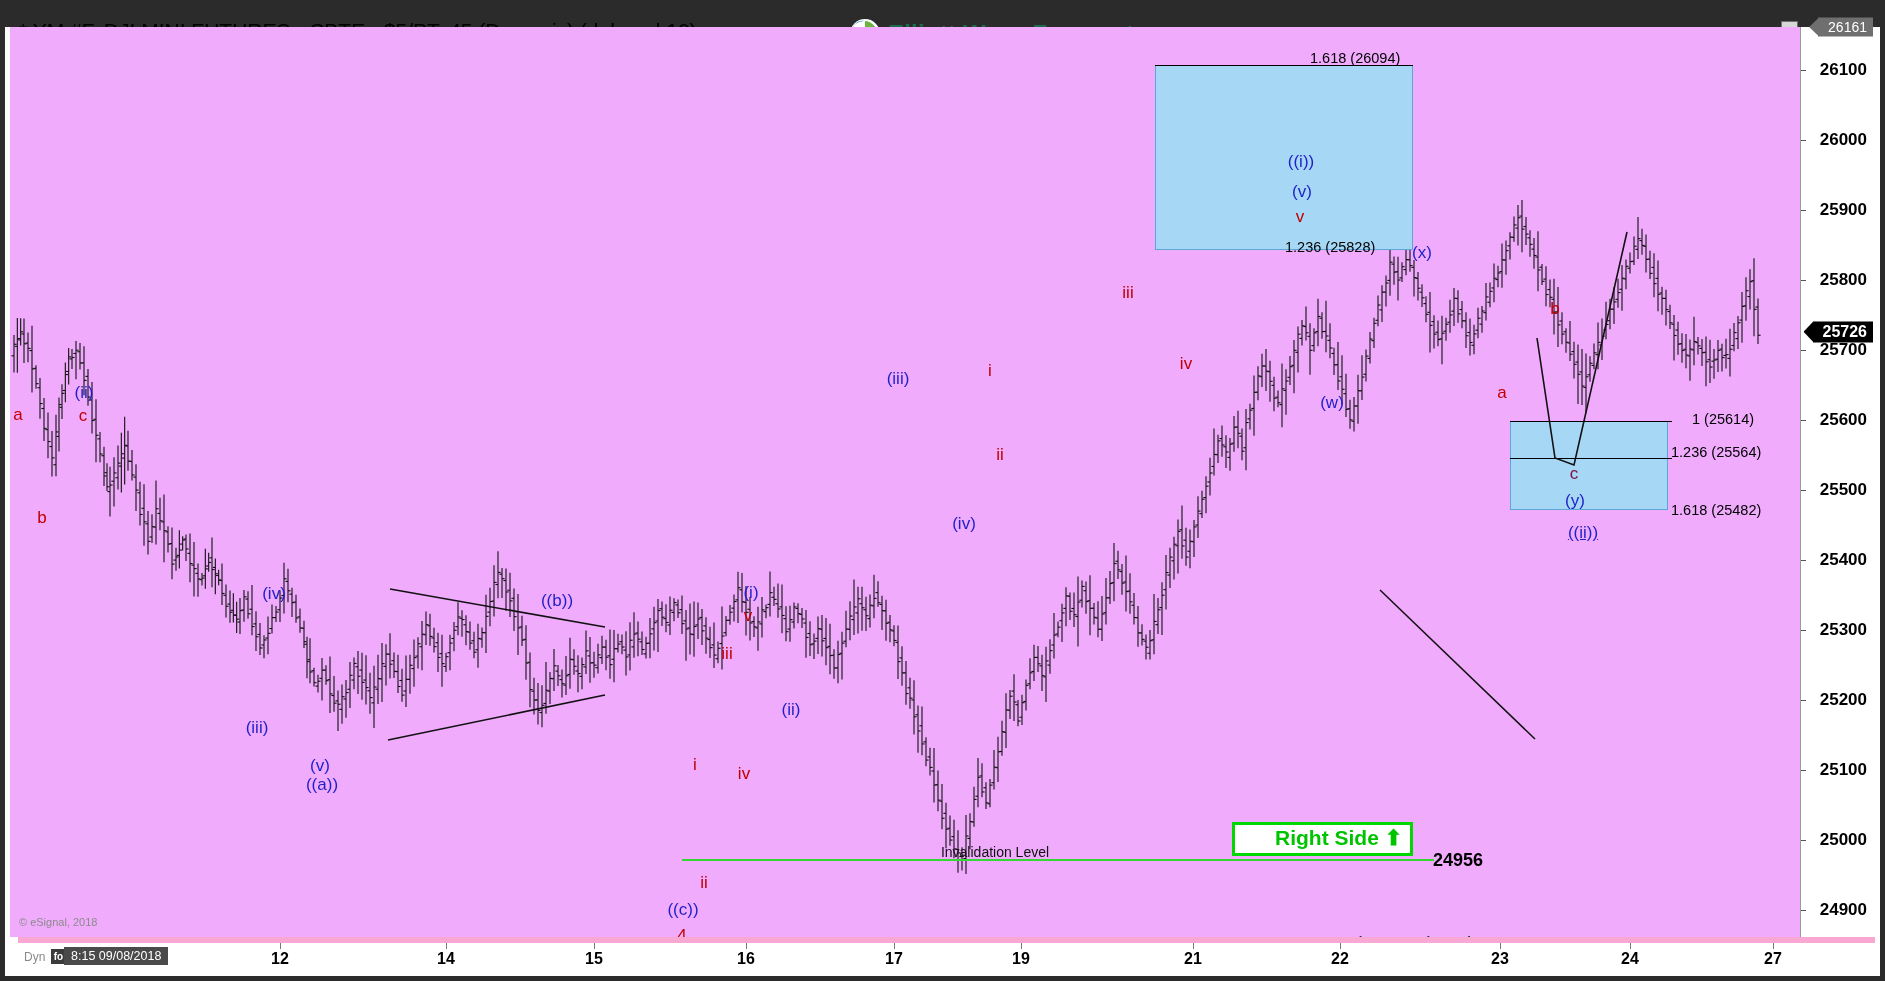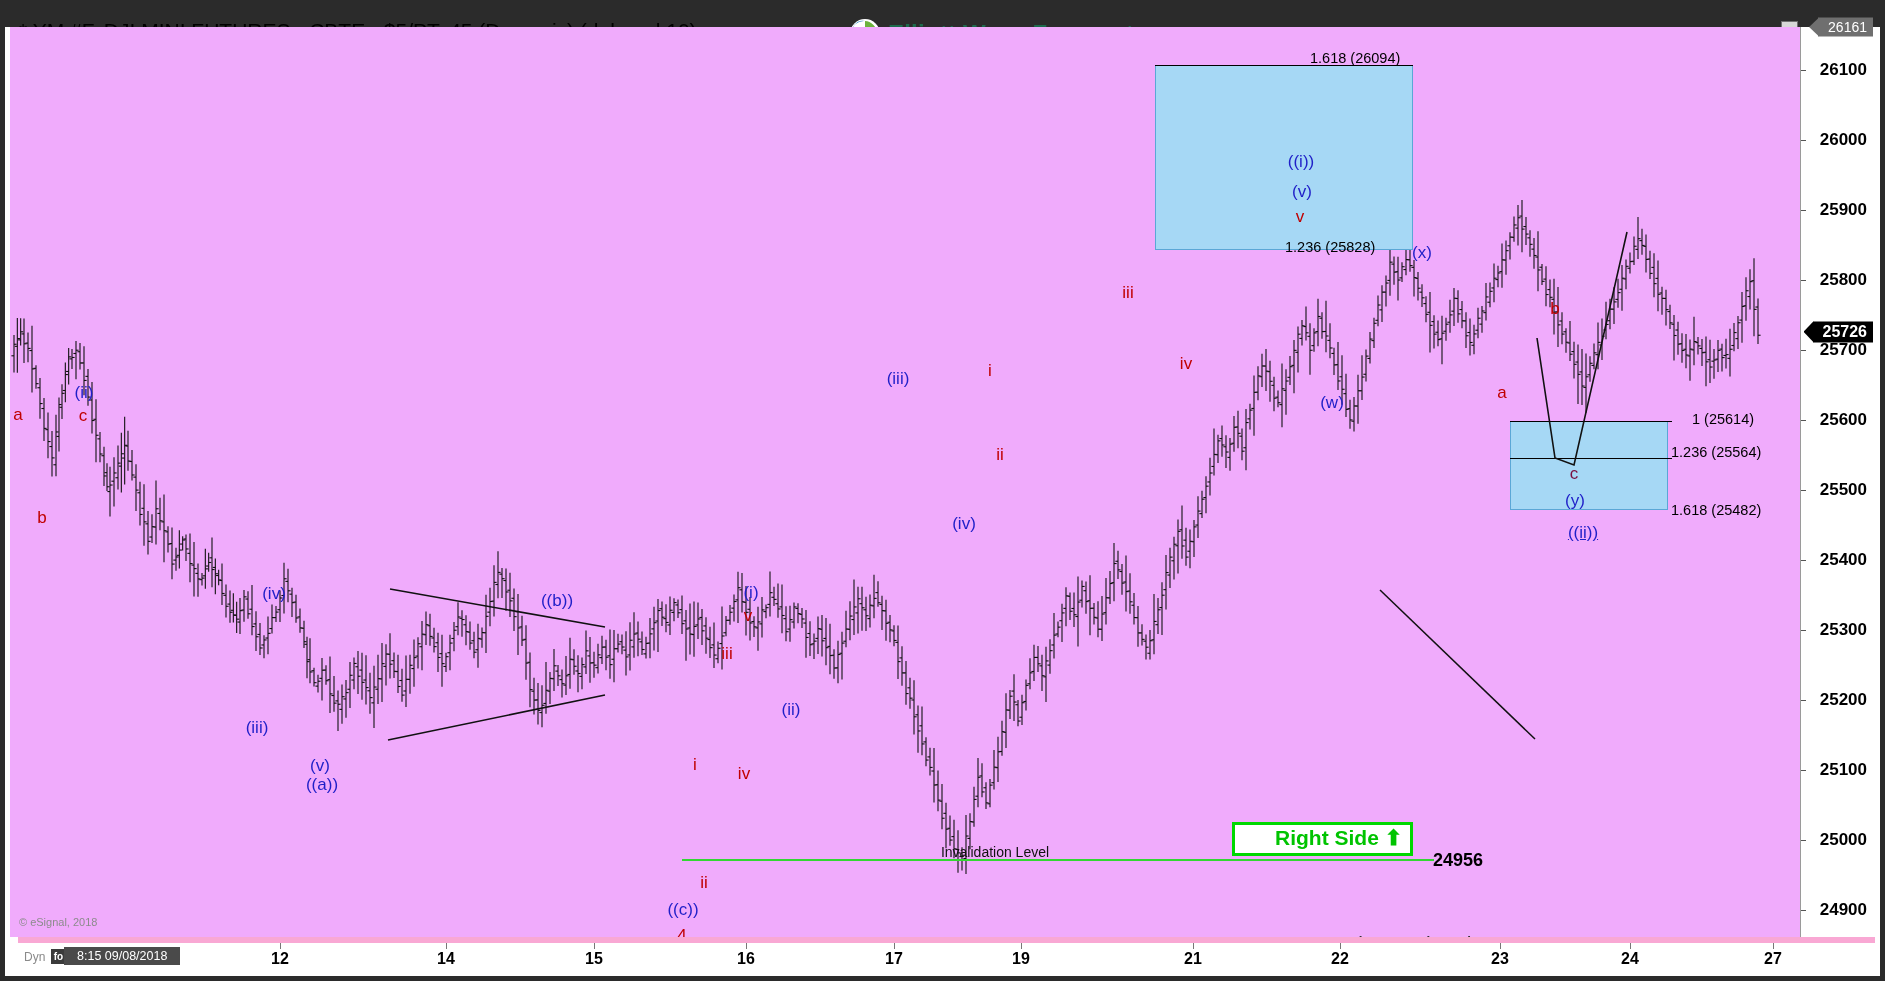--- a/index.html
+++ b/index.html
@@ -25,21 +25,21 @@
         padding:1px 6px 2px 10px;white-space:nowrap;}
   .ytag.last{background:#000;color:#fff;}
   .ytag.top{background:#6f6f6f;color:#fff;font-weight:normal;font-size:14px;}
   .ytag:before{content:"";position:absolute;left:-9px;top:0;bottom:0;width:10px;
      clip-path:polygon(100% 0,100% 100%,0 50%);}
   .ytag.last:before{background:#000;}
   .ytag.top:before{background:#6f6f6f;}
   .xlab{position:absolute;top:7px;font-size:16px;font-weight:bold;color:#000;transform:translateX(-50%);}
   .xtick{position:absolute;top:0;width:1px;height:6px;background:#777;}
   .xbadge{position:absolute;left:46px;top:4px;background:#4a4a4a;color:#fff;font-size:12.5px;
-          padding:2px 13px;white-space:nowrap;}
+          padding:2px 7px;white-space:nowrap;}
   .dyn{position:absolute;left:6px;top:7px;font-size:12px;color:#8a8a8a;}
   .foico{position:absolute;left:33px;top:6px;width:15px;height:15px;background:#3b3b3b;color:#fff;
          font-size:10px;font-weight:bold;text-align:center;line-height:15px;}
   .wl{position:absolute;transform:translate(-50%,-50%);white-space:nowrap;font-size:17px;}
   .wl.blue{color:#1f1fc8;}
   .wl.red{color:#c00000;}
   .wl.purple{color:#7b1040;}
   .bluebox{position:absolute;background:#a6d8f5;border:1px solid #5ba7d6;box-sizing:border-box;}
   .fibline{position:absolute;height:1px;background:#000;}
   .fibtxt{position:absolute;font-size:14.5px;color:#000;white-space:nowrap;transform:translateY(-50%);}

